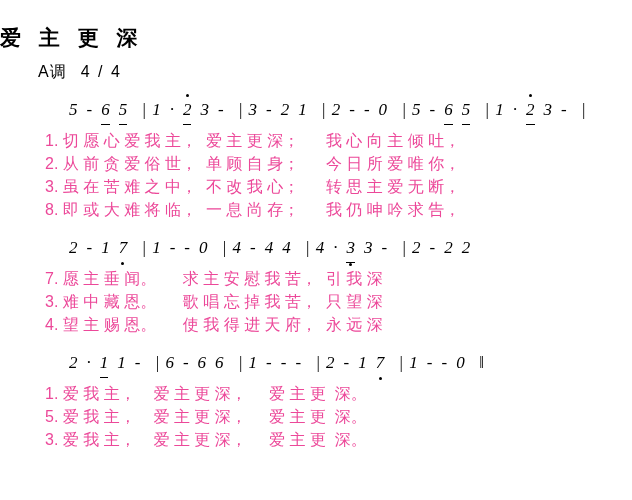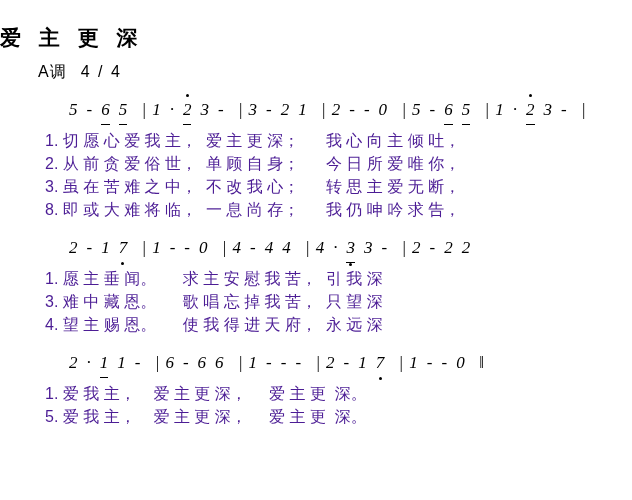--- a/index.html
+++ b/index.html
@@ -92,21 +92,21 @@
     height: 3px;
     border-radius: 50%;
     background: #000;
   }
 
   .lyric-line {
     font-family: "Liberation Sans", sans-serif;
     font-size: 16px;
     white-space: pre;
     line-height: 23px;
-    color: #4c1d95;
+    color: #ec4899;
     margin-left: 4px;
   }
 </style>
 </head>
 <body>
 
 <div class="page">
 
   <div class="title">爱 主 更 深</div>
 
@@ -117,24 +117,25 @@
   <div class="system">
     <div class="notation"><span class="n">5</span><span class="sp"></span><span class="n">-</span><span class="sp"></span><span class="n u1">6</span><span class="sp"></span><span class="n u1">5</span><span class="sp"></span><span class="bar">|</span><span class="n">1</span><span class="sp"></span><span class="n">·</span><span class="sp"></span><span class="n u1 dot-up">2</span><span class="sp"></span><span class="n">3</span><span class="sp"></span><span class="n">-</span><span class="sp"></span><span class="bar">|</span><span class="n">3</span><span class="sp"></span><span class="n">-</span><span class="sp"></span><span class="n">2</span><span class="sp"></span><span class="n">1</span><span class="sp"></span><span class="bar">|</span><span class="n">2</span><span class="sp"></span><span class="n">-</span><span class="sp"></span><span class="n">-</span><span class="sp"></span><span class="n">0</span><span class="sp"></span><span class="bar">|</span><span class="n">5</span><span class="sp"></span><span class="n">-</span><span class="sp"></span><span class="n u1">6</span><span class="sp"></span><span class="n u1">5</span><span class="sp"></span><span class="bar">|</span><span class="n">1</span><span class="sp"></span><span class="n">·</span><span class="sp"></span><span class="n u1 dot-up">2</span><span class="sp"></span><span class="n">3</span><span class="sp"></span><span class="n">-</span><span class="sp"></span><span class="bar">|</span></div>
     <div class="lyric-line">1. 切 愿 心 爱 我 主，  爱 主 更 深；      我 心 向 主 倾 吐，</div>
     <div class="lyric-line">2. 从 前 贪 爱 俗 世，  单 顾 自 身；      今 日 所 爱 唯 你，</div>
     <div class="lyric-line">3. 虽 在 苦 难 之 中，  不 改 我 心；      转 思 主 爱 无 断，</div>
     <div class="lyric-line">8. 即 或 大 难 将 临，  一 息 尚 存；      我 仍 呻 吟 求 告，</div>
   </div>
 
   <div class="system">
     <div class="notation"><span class="n">2</span><span class="sp"></span><span class="n">-</span><span class="sp"></span><span class="n">1</span><span class="sp"></span><span class="n dot-dn">7</span><span class="sp"></span><span class="bar">|</span><span class="n">1</span><span class="sp"></span><span class="n">-</span><span class="sp"></span><span class="n">-</span><span class="sp"></span><span class="n">0</span><span class="sp"></span><span class="bar">|</span><span class="n">4</span><span class="sp"></span><span class="n">-</span><span class="sp"></span><span class="n">4</span><span class="sp"></span><span class="n">4</span><span class="sp"></span><span class="bar">|</span><span class="n">4</span><span class="sp"></span><span class="n">·</span><span class="sp"></span><span class="n u1 dot-dn">3</span><span class="sp"></span><span class="n">3</span><span class="sp"></span><span class="n">-</span><span class="sp"></span><span class="bar">|</span><span class="n">2</span><span class="sp"></span><span class="n">-</span><span class="sp"></span><span class="n">2</span><span class="sp"></span><span class="n">2</span><span class="sp"></span></div>
-    <div class="lyric-line">1. 愿 主 垂 闻。      求 主 安 慰 我 苦，  引 我 深</div>
+    <div class="lyric-line">7. 愿 主 垂 闻。      求 主 安 慰 我 苦，  引 我 深</div>
     <div class="lyric-line">3. 难 中 藏 恩。      歌 唱 忘 掉 我 苦，  只 望 深</div>
     <div class="lyric-line">4. 望 主 赐 恩。      使 我 得 进 天 府，  永 远 深</div>
   </div>
 
   <div class="system">
     <div class="notation"><span class="n">2</span><span class="sp"></span><span class="n">·</span><span class="sp"></span><span class="n u1">1</span><span class="sp"></span><span class="n">1</span><span class="sp"></span><span class="n">-</span><span class="sp"></span><span class="bar">|</span><span class="n">6</span><span class="sp"></span><span class="n">-</span><span class="sp"></span><span class="n">6</span><span class="sp"></span><span class="n">6</span><span class="sp"></span><span class="bar">|</span><span class="n">1</span><span class="sp"></span><span class="n">-</span><span class="sp"></span><span class="n">-</span><span class="sp"></span><span class="n">-</span><span class="sp"></span><span class="bar">|</span><span class="n">2</span><span class="sp"></span><span class="n">-</span><span class="sp"></span><span class="n">1</span><span class="sp"></span><span class="n dot-dn">7</span><span class="sp"></span><span class="bar">|</span><span class="n">1</span><span class="sp"></span><span class="n">-</span><span class="sp"></span><span class="n">-</span><span class="sp"></span><span class="n">0</span><span class="sp"></span><span class="bar">‖</span></div>
     <div class="lyric-line">1. 爱 我 主，    爱 主 更 深，     爱 主 更  深。</div>
     <div class="lyric-line">5. 爱 我 主，    爱 主 更 深，     爱 主 更  深。</div>
+    <div class="lyric-line">3. 爱 我 主，    爱 主 更 深，     爱 主 更  深。</div>
   </div>
 
 </div>
 
 </body></html>

